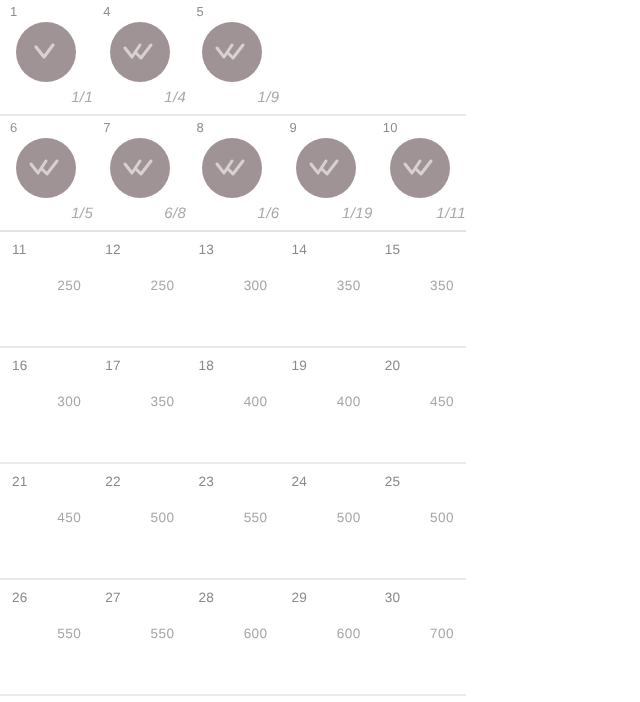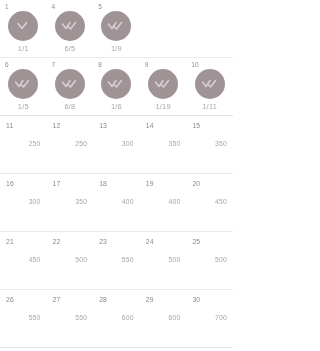--- a/index.html
+++ b/index.html
@@ -63,25 +63,26 @@
     justify-content: center;
   }
   .avatar svg {
     display: block;
   }
   .icon-cell .sub {
     position: absolute;
     bottom: 4px;
     left: 0;
     right: 0;
-    text-align: center;
+    text-align: right;
     font-size: 7.5px;
     line-height: 9px;
     color: #a8a8a8;
     letter-spacing: 0.2px;
+    font-style: italic;
   }
 
   
   .num-row {
     height: 57px;
   }
   .num-cell {
     width: 46.6px;
     height: 57px;
     position: relative;
@@ -135,21 +136,21 @@
         <span class="sub">1/1</span>
       </div>
       <div class="icon-cell">
         <span class="idx">4</span>
         <span class="avatar">
           <svg width="18" height="12" viewBox="0 0 18 12" aria-hidden="true">
             <path d="M1.5 4 L5 8.5 L9 2.5" fill="none" stroke="#d8d0d2" stroke-width="1.5" stroke-linecap="round" stroke-linejoin="round"></path>
             <path d="M7 6.5 L9.5 9 L14.5 2.5" fill="none" stroke="#d8d0d2" stroke-width="1.5" stroke-linecap="round" stroke-linejoin="round"></path>
           </svg>
         </span>
-        <span class="sub">6/5</span>
+        <span class="sub">1/4</span>
       </div>
       <div class="icon-cell">
         <span class="idx">5</span>
         <span class="avatar">
           <svg width="18" height="12" viewBox="0 0 18 12" aria-hidden="true">
             <path d="M1.5 4 L5 8.5 L9 2.5" fill="none" stroke="#d8d0d2" stroke-width="1.5" stroke-linecap="round" stroke-linejoin="round"></path>
             <path d="M7 6.5 L9.5 9 L14.5 2.5" fill="none" stroke="#d8d0d2" stroke-width="1.5" stroke-linecap="round" stroke-linejoin="round"></path>
           </svg>
         </span>
         <span class="sub">1/9</span>

